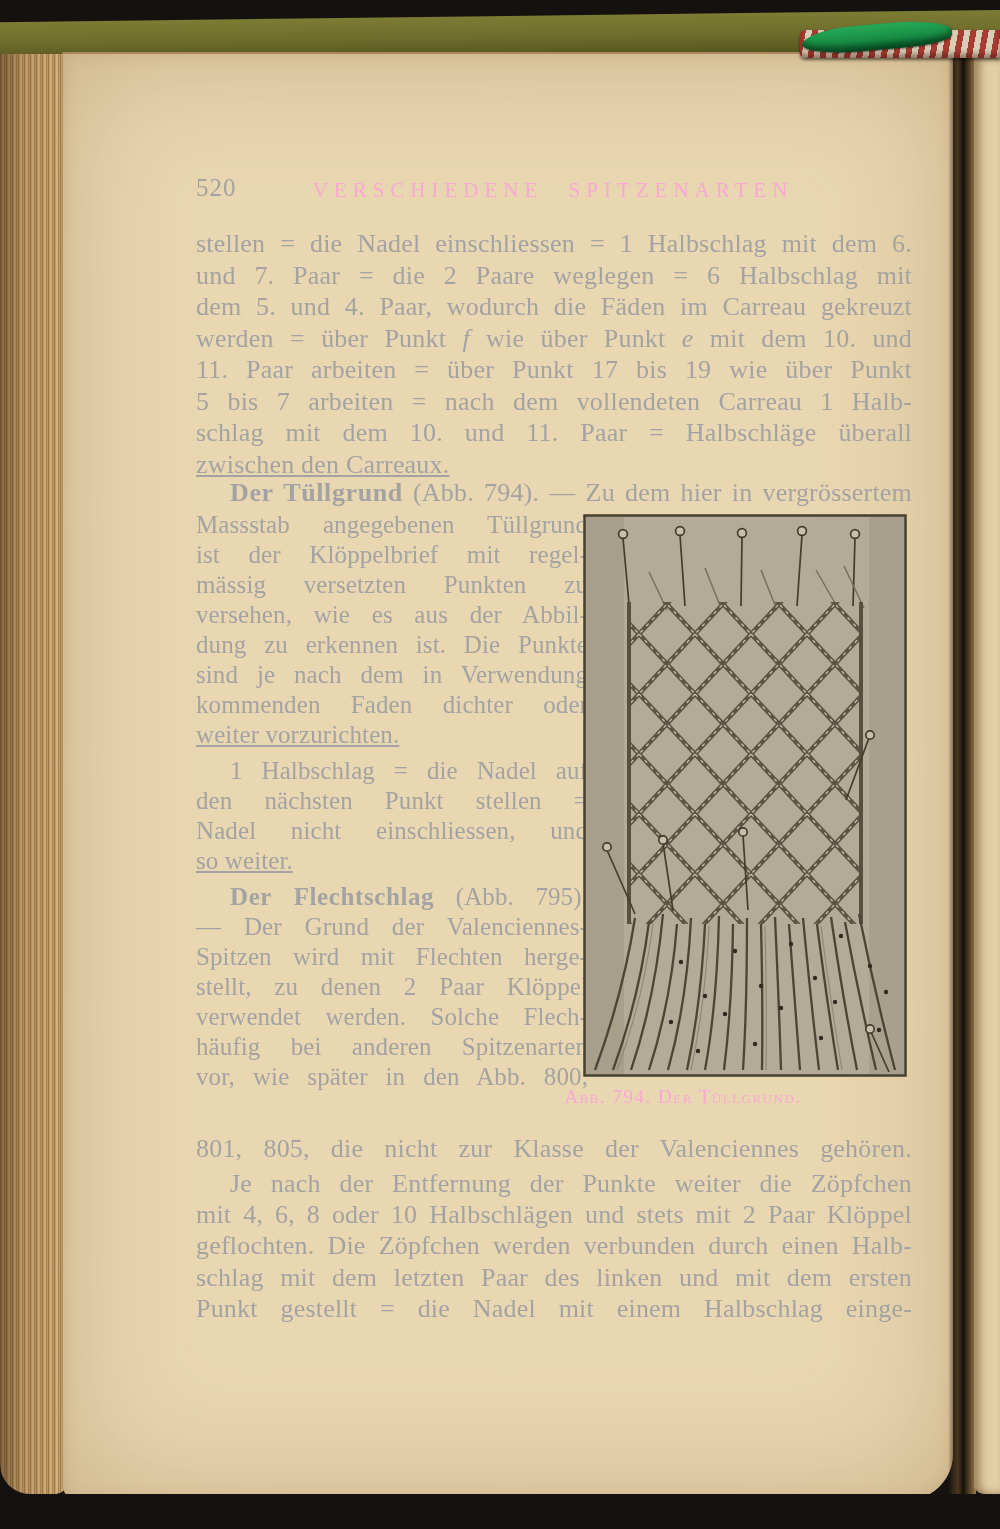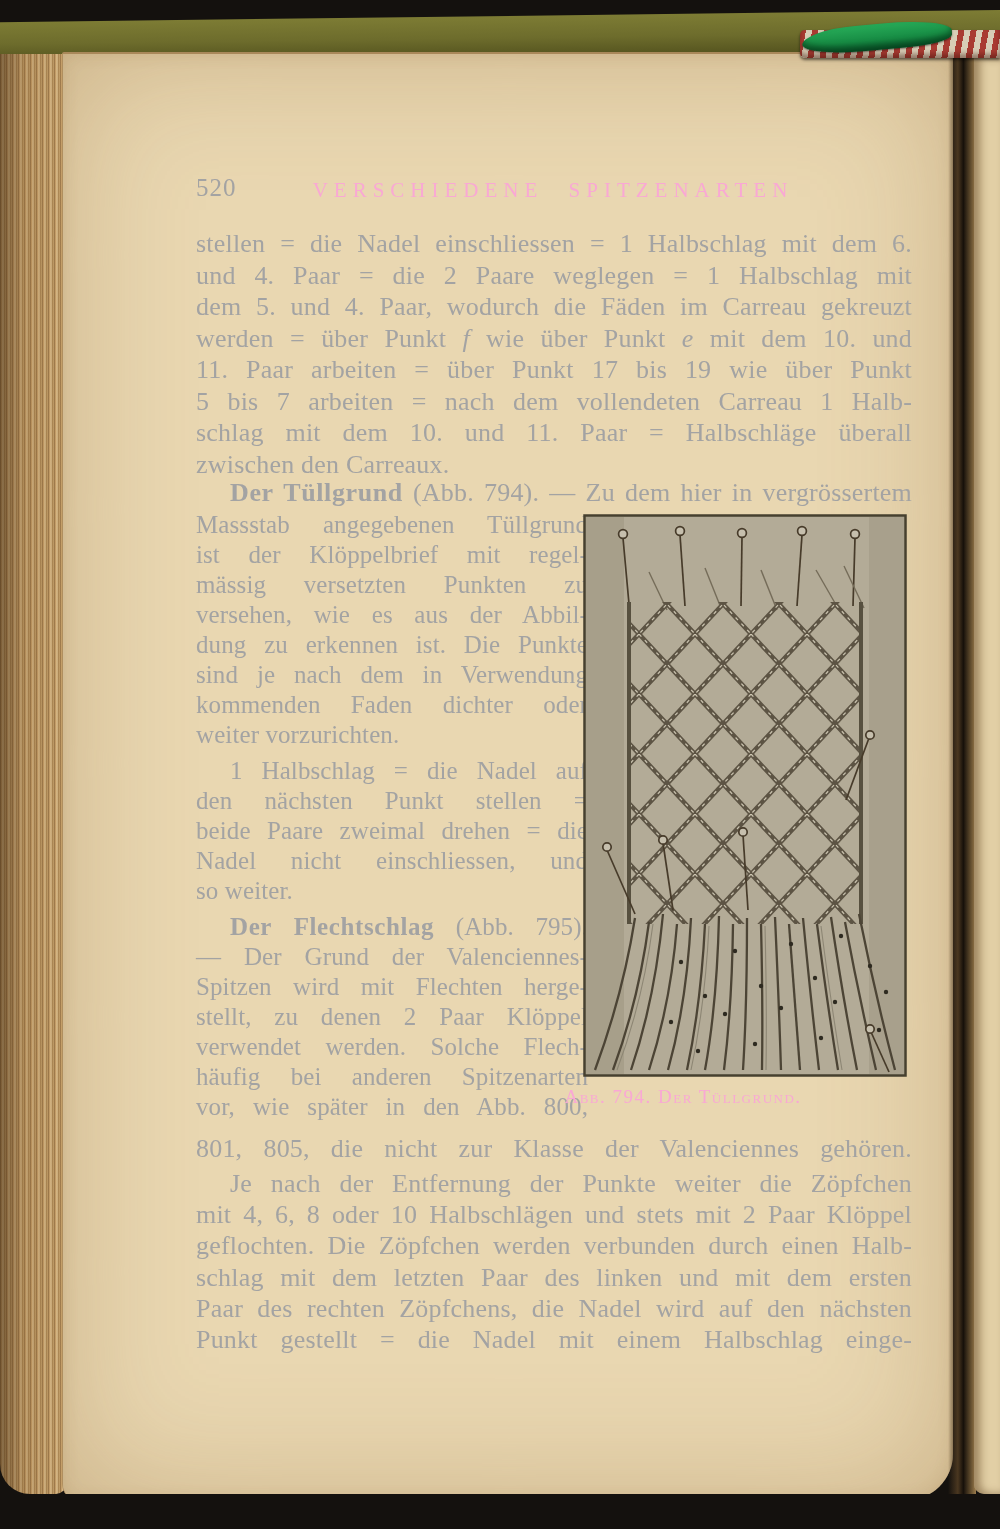--- a/index.html
+++ b/index.html
@@ -47,21 +47,21 @@
   .bottom-black{left:0;top:1494px;width:1000px;height:35px;background:#14110e;}
 
   
   .ink{color:#a3a3a3;}
   .pagenum{left:196px;top:174px;font-size:25px;letter-spacing:1px;}
   .runhead{left:196px;top:178px;width:714px;text-align:center;
     font-size:21px;letter-spacing:6px;word-spacing:14px;color:#f9a8d4;}
   .block{left:196px;width:716px;font-size:26px;line-height:31.5px;letter-spacing:.2px;}
   .col{left:196px;top:456px;width:392px;font-size:25px;line-height:30px;letter-spacing:.1px;}
   .jl{text-align:justify;text-align-last:justify;}
-  .ll{text-align:justify;text-align-last:left;}
+  .ll{text-align:justify;text-align-last:left;text-decoration:underline;}
   .ind{text-indent:34px;}
   .bold{font-weight:700;letter-spacing:.6px;margin-top:40px;}
   .it{font-style:italic;}
   .colp{margin:0 0 6px 0;}
   .caption{left:521px;top:1086px;width:324px;text-align:center;
     font-variant:small-caps;font-size:19px;letter-spacing:1.5px;color:#f9a8d4;}
 
   
   .figure{left:583px;top:514px;width:324px;height:563px;}
   .figure svg{display:block;}
@@ -77,21 +77,21 @@
 <div class="abs gutter"></div>
 <div class="abs facing-page"></div>
 <div class="abs headband"></div>
 <div class="abs ribbon"></div>
 
 <div class="abs ink pagenum">520</div>
 <div class="abs runhead">VERSCHIEDENE SPITZENARTEN</div>
 
 <div class="abs ink block" style="top:228px">
   <div class="jl">stellen = die Nadel einschliessen = 1 Halbschlag mit dem 6.</div>
-  <div class="jl">und 4. Paar = die 2 Paare weglegen = 1 Halbschlag mit</div>
+  <div class="jl">und 7. Paar = die 2 Paare weglegen = 6 Halbschlag mit</div>
   <div class="jl">dem 5. und 4. Paar, wodurch die Fäden im Carreau gekreuzt</div>
   <div class="jl"><span>werden = über Punkt </span><span class="it">f</span><span> wie über Punkt </span><span class="it">e</span><span> mit dem 10. und</span></div>
   <div class="jl">11. Paar arbeiten = über Punkt 17 bis 19 wie über Punkt</div>
   <div class="jl">5 bis 7 arbeiten = nach dem vollendeten Carreau 1 Halb-</div>
   <div class="jl">schlag mit dem 10. und 11. Paar = Halbschläge überall</div>
   <div class="ll">zwischen den Carreaux.</div>
 </div>
 
 <div class="abs ink block jl ind" style="top:477px"><span class="bold">Der Tüllgrund</span><span> (Abb. 794). — Zu dem hier in vergrössertem</span></div>
 
@@ -102,21 +102,20 @@
     <div class="jl">mässig versetzten Punkten zu</div>
     <div class="jl">versehen, wie es aus der Abbil-</div>
     <div class="jl">dung zu erkennen ist. Die Punkte</div>
     <div class="jl">sind je nach dem in Verwendung</div>
     <div class="jl">kommenden Faden dichter oder</div>
     <div class="ll">weiter vorzurichten.</div>
   </div>
   <div class="colp">
     <div class="jl ind">1 Halbschlag = die Nadel auf</div>
     <div class="jl">den nächsten Punkt stellen =</div>
-    <div class="jl">beide Paare zweimal drehen = die</div>
     <div class="jl">Nadel nicht einschliessen, und</div>
     <div class="ll">so weiter.</div>
   </div>
   <div class="colp">
     <div class="jl ind"><span class="bold">Der Flechtschlag</span><span> (Abb. 795).</span></div>
     <div class="jl">— Der Grund der Valenciennes-</div>
     <div class="jl">Spitzen wird mit Flechten herge-</div>
     <div class="jl">stellt, zu denen 2 Paar Klöppel</div>
     <div class="jl">verwendet werden. Solche Flech-</div>
     <div class="jl">häufig bei anderen Spitzenarten</div>
@@ -222,17 +221,16 @@
 
 <div class="abs caption">Abb. 794. Der Tüllgrund.</div>
 
 <div class="abs ink block jl" style="top:1133px">801, 805, die nicht zur Klasse der Valenciennes gehören.</div>
 
 <div class="abs ink block" style="top:1168px;line-height:31.2px">
   <div class="jl ind">Je nach der Entfernung der Punkte weiter die Zöpfchen</div>
   <div class="jl">mit 4, 6, 8 oder 10 Halbschlägen und stets mit 2 Paar Klöppel</div>
   <div class="jl">geflochten. Die Zöpfchen werden verbunden durch einen Halb-</div>
   <div class="jl">schlag mit dem letzten Paar des linken und mit dem ersten</div>
-  <div class="jl">Paar des rechten Zöpfchens, die Nadel wird auf den nächsten</div>
   <div class="jl">Punkt gestellt = die Nadel mit einem Halbschlag einge-</div>
 </div>
 
 <div class="abs bottom-black"></div>
 
 </body></html>

